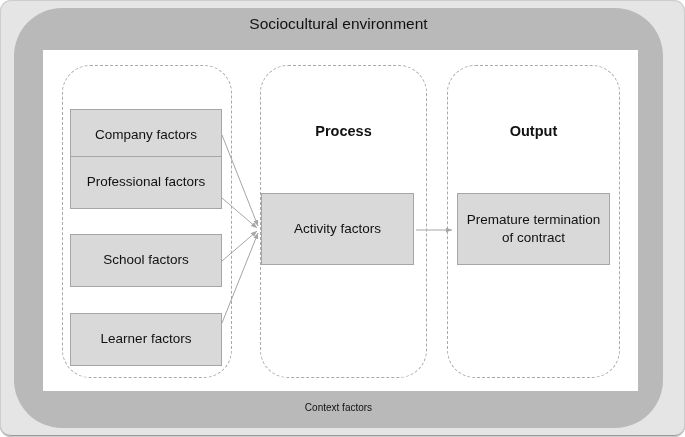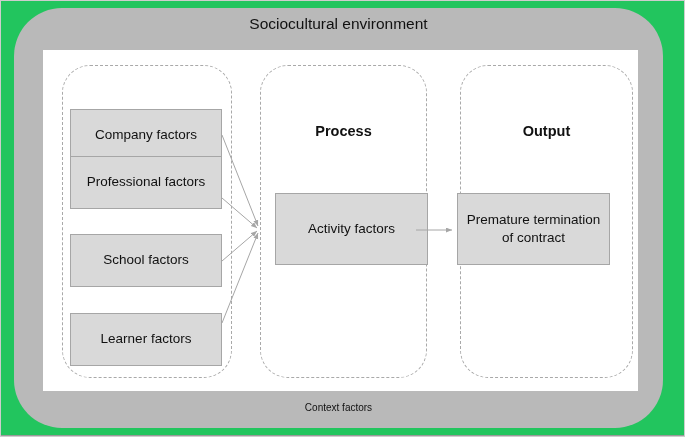--- a/index.html
+++ b/index.html
@@ -1,21 +1,22 @@
 <!DOCTYPE html>
 <html><head>
 <meta charset="utf-8">
 <style>
   * { margin: 0; padding: 0; box-sizing: border-box; }
   html, body { width: 685px; height: 437px; background: #ffffff; }
   body { font-family: "Liberation Sans", sans-serif; color: #1a1a1a; position: relative; overflow: hidden; }
 
   .page {
-    position: absolute; inset: 0; background: #22c55e;
+    position: absolute; inset: 0; background: #e5e5e5;
     box-shadow: inset 0 0 0 1px #cdcdcd, inset 0 -2px 0 0 #9a9a9a;
+    border-radius: 11px;
   }
 
   .ring {
     position: absolute; left: 14px; top: 8px; width: 649px; height: 420px;
     background: #b9b9b9; border-radius: 48px;
   }
 
   .diagram-title {
     position: absolute; left: 14px; top: 15px; width: 649px;
     text-align: center; font-size: 15.5px; color: #111;
@@ -31,39 +32,39 @@
     text-align: center; font-size: 10px; color: #111;
   }
 
   .panel {
     position: absolute; top: 65px; height: 313px;
     border: 1.6px dashed #a9a9a9; border-radius: 28px;
     background: transparent;
   }
   .panel-input   { left: 62px;  width: 170px; }
   .panel-process { left: 260px; width: 167px; }
-  .panel-output  { left: 460px; width: 173px; }
+  .panel-output  { left: 447px; width: 173px; }
 
   .panel-header {
     position: absolute; top: 13px; left: 0; width: 100%;
     text-align: center; font-weight: bold; font-size: 14.5px; color: #111; margin-top: 44px;
   }
 
   .factor-box {
     position: absolute;
     background: #d9d9d9; border: 1px solid #a6a6a6;
     display: flex; align-items: center; justify-content: center;
     text-align: center; font-size: 13.5px; color: #111;
     line-height: 1.35; padding: 2px 4px;
   }
   .box-company      { left: 70px;  top: 109px; width: 152px; height: 53px; }
   .box-professional { left: 70px;  top: 156px; width: 152px; height: 53px; }
   .box-school       { left: 70px;  top: 234px; width: 152px; height: 53px; }
   .box-learner      { left: 70px;  top: 313px; width: 152px; height: 53px; }
-  .box-activity     { left: 275px; top: 193px; width: 153px; height: 72px; }
+  .box-activity     { left: 261px; top: 193px; width: 153px; height: 72px; }
   .box-output       { left: 457px; top: 193px; width: 153px; height: 72px; }
 
   .connectors {
     position: absolute; left: 0; top: 0; width: 685px; height: 437px;
     pointer-events: none;
   }
 </style>
 </head>
 <body>
 

